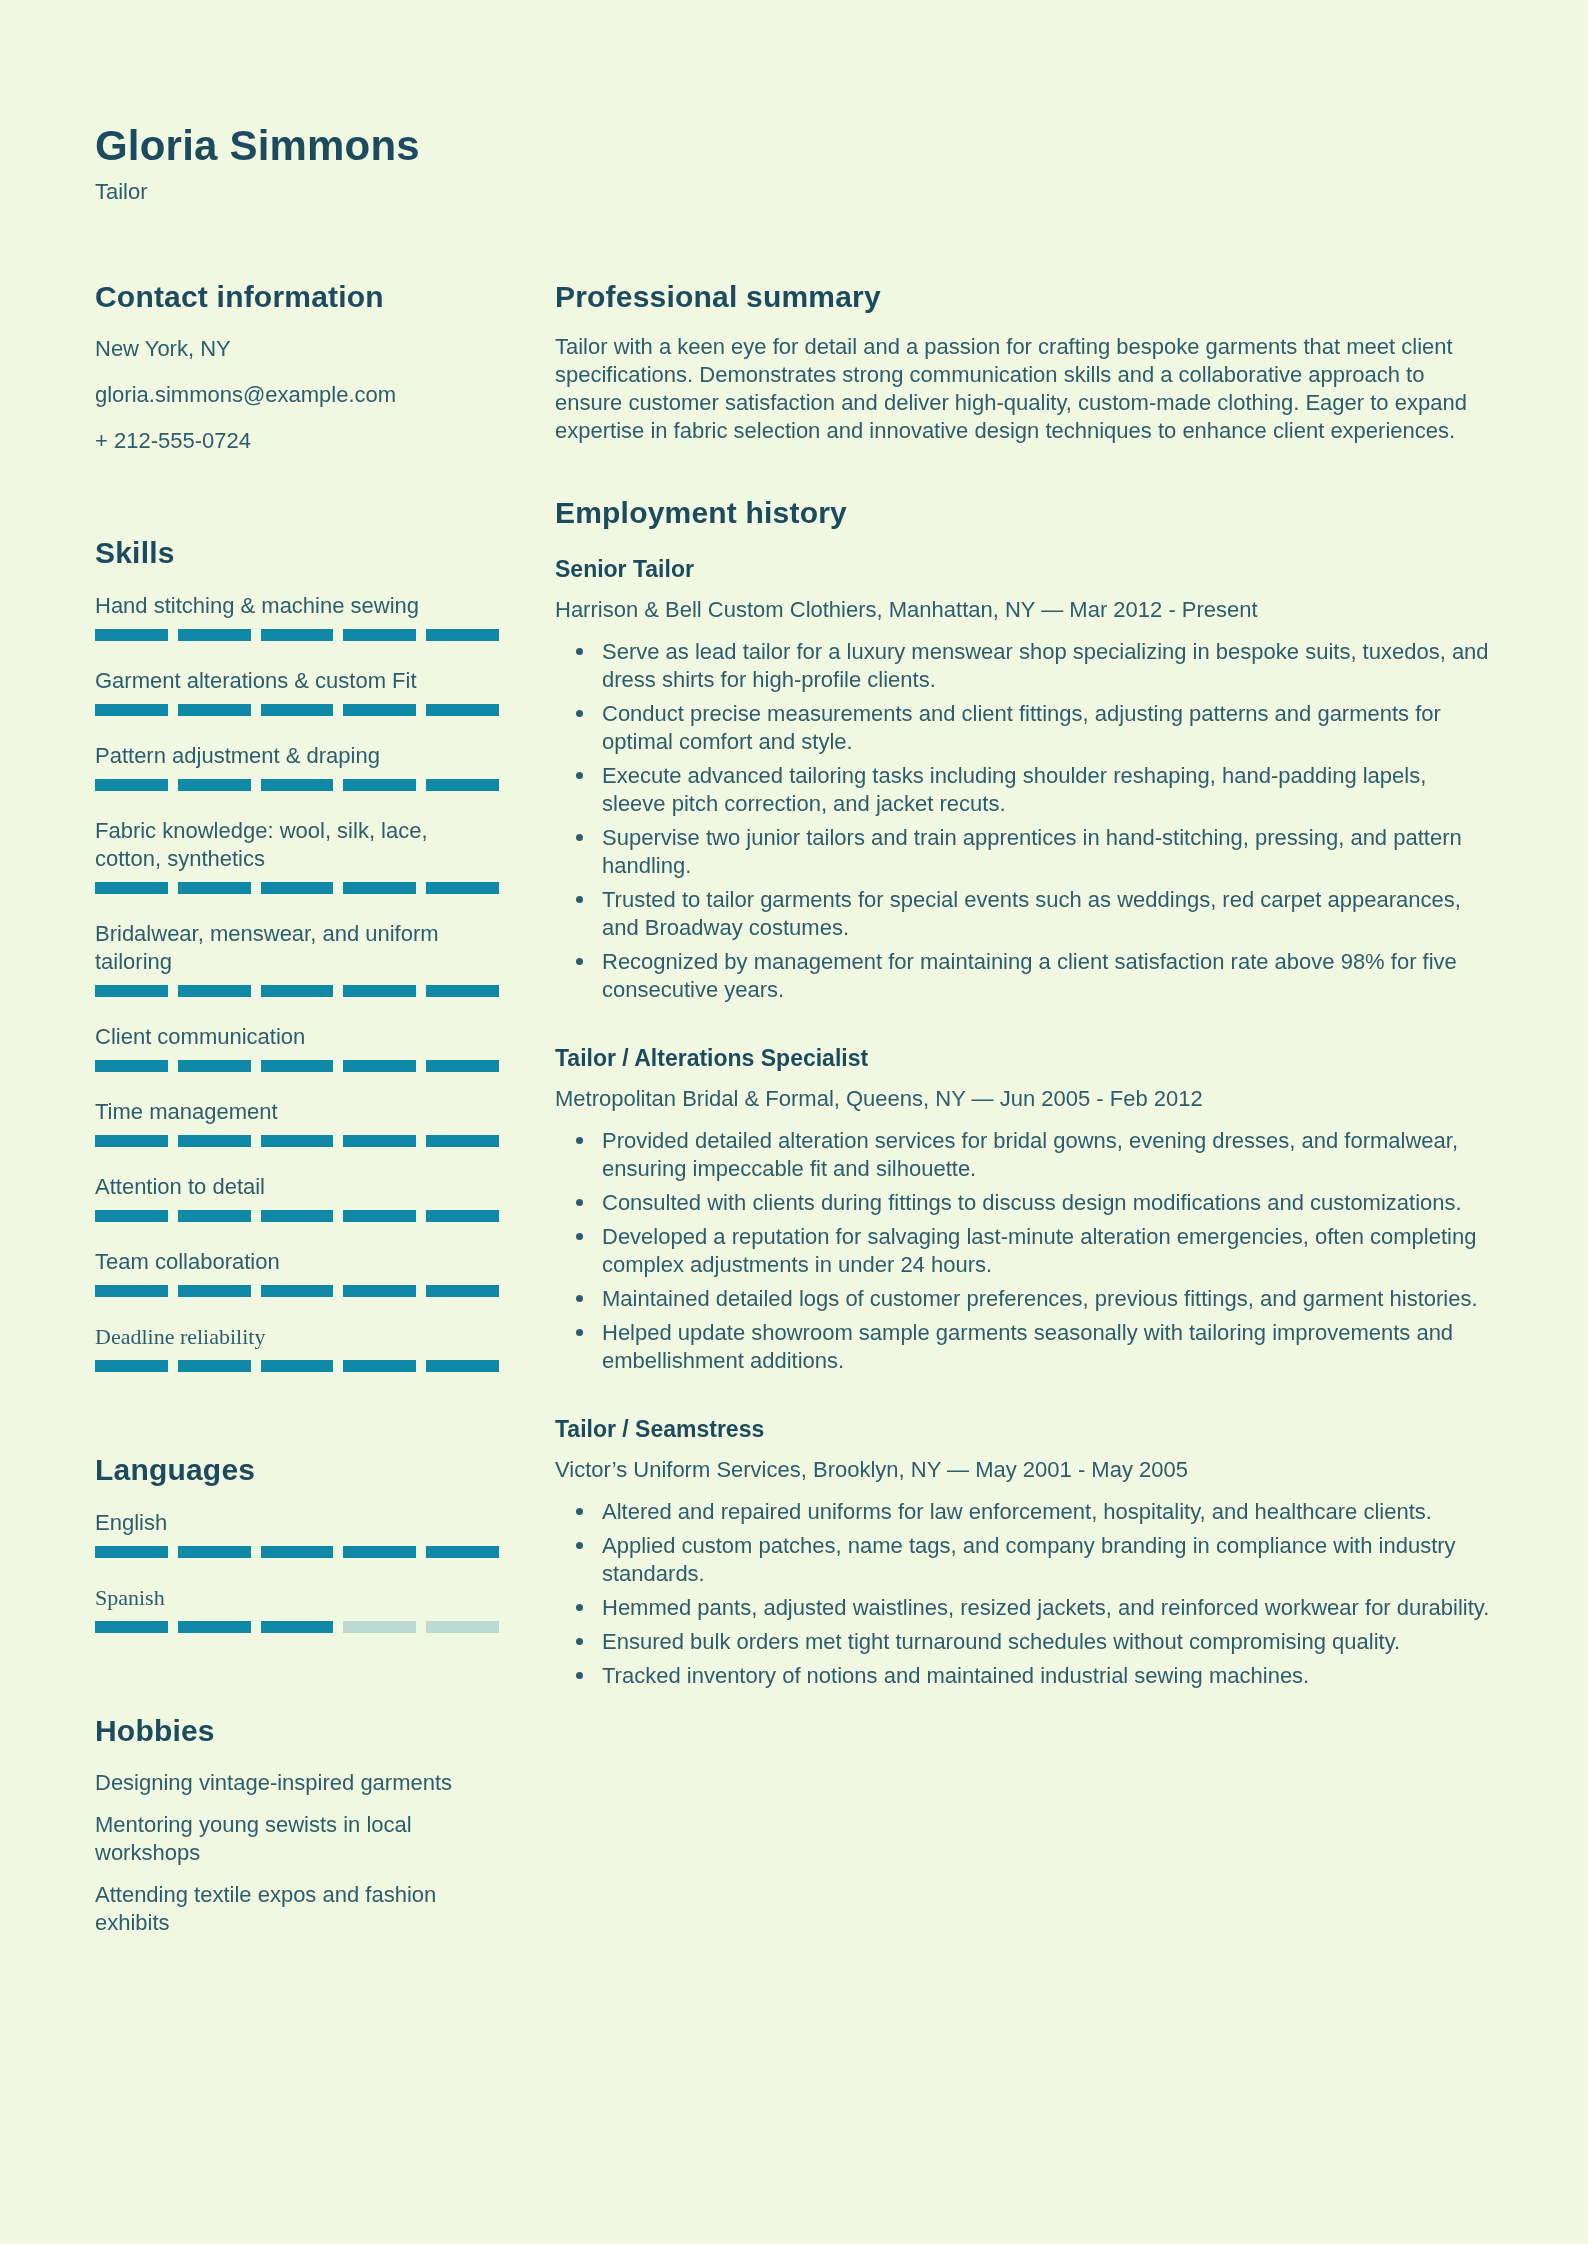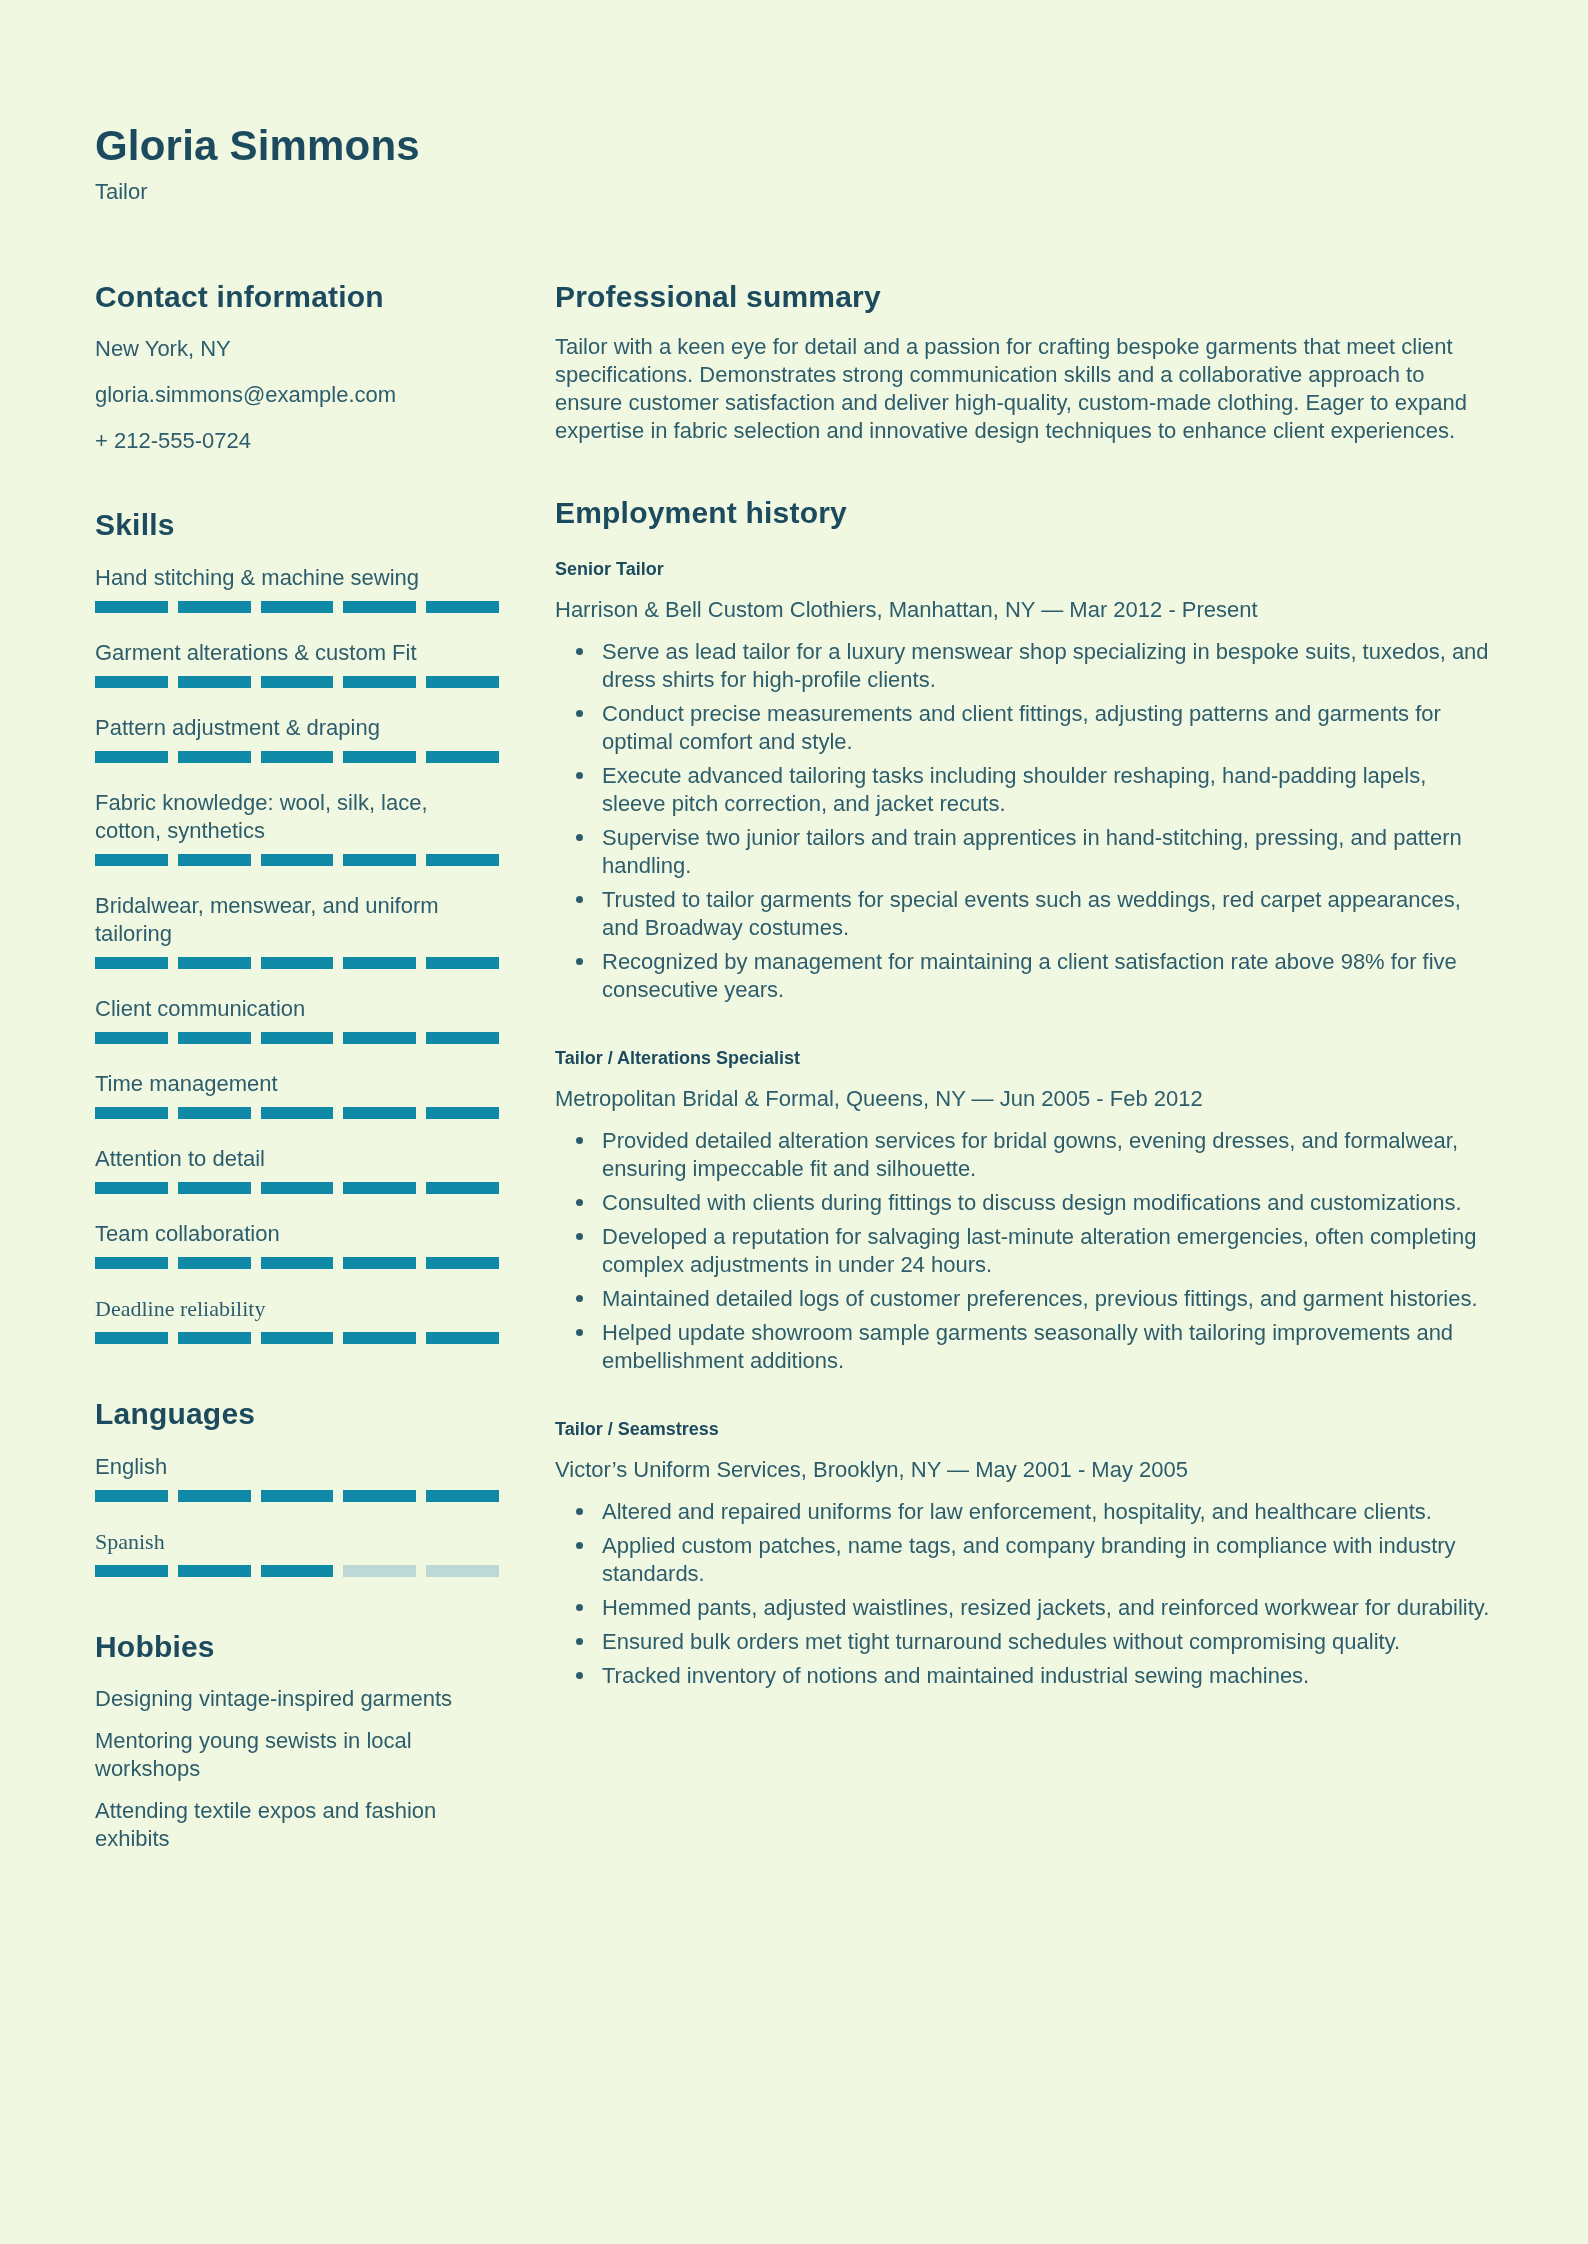--- a/index.html
+++ b/index.html
@@ -38,21 +38,21 @@
   .sidebar { width: 404px; flex: 0 0 404px; }
   .main { flex: 1; min-width: 0; }
 
   h2.section-heading {
     font-size: 30px;
     font-weight: 700;
     color: #1c4a5e;
     line-height: 1.2;
     letter-spacing: 0.2px;
   }
-  .sidebar section + section { margin-top: 52px; }
+  .sidebar section + section { margin-top: 80px; }
 
   
   .contact-list { margin-top: 20px; }
   .contact-item {
     font-size: 22px;
     line-height: 28px;
     margin-bottom: 18px;
     color: #2d5d6c;
   }
   .contact-item:last-child { margin-bottom: 0; }
@@ -91,21 +91,21 @@
     font-size: 22px;
     line-height: 28px;
     color: #2d5d6c;
     max-width: 940px;
   }
   section.employment { margin-top: 50px; }
   .jobs { margin-top: 16px; }
   .job { margin-top: 24px; }
   .job + .job { margin-top: 40px; }
   .job-title {
-    font-size: 18px;
+    font-size: 23px;
     font-weight: 700;
     color: #1c4a5e;
     line-height: 28px;
   }
   .job-meta {
     margin-top: 13px;
     font-size: 22px;
     line-height: 28px;
     color: #2d5d6c;
   }

